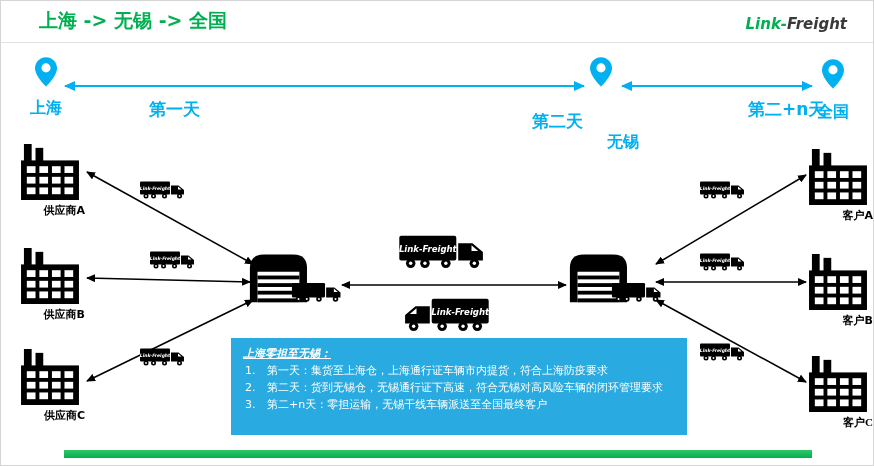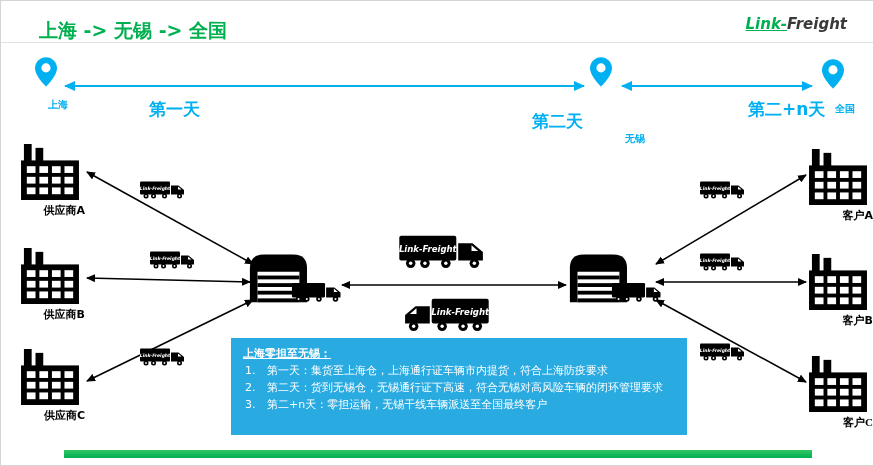--- a/index.html
+++ b/index.html
@@ -7,49 +7,49 @@
     background:#e9e9e9;
     font-family:"DejaVu Sans","Liberation Sans",sans-serif;
   }
   .canvas {
     position:relative; width:874px; height:466px;
     background:#ffffff; border:1px solid #d5d5d5;
     overflow:hidden; margin:0 auto;
   }
   .abs { position:absolute; }
   .page-title {
-    left:38px; top:17px; font-size:19px; font-weight:bold;
+    left:38px; top:7px; font-size:19px; font-weight:bold;
     color:#00B050; white-space:nowrap;
   }
   .logo { right:26px; top:14px; font-size:15px; font-weight:bold; font-style:italic; white-space:nowrap; }
-  .logo .lg { color:#00B050;text-decoration:underline; }
+  .logo .lg { color:#00B050; }
   .logo .lf { color:#3a3a3a;text-align:center; }
   .header-divider { left:0; top:41px; width:874px; height:1px; background:#e2e2e2; }
 
   .connectors { left:0; top:0; width:874px; height:466px; pointer-events:none; }
 
   .pin { width:22px; height:30px; }
-  .pin-label { color:#00B0F0; font-weight:bold; font-size:10px; text-align:right; width:44px; white-space:nowrap; }
+  .pin-label { color:#00B0F0; font-weight:bold; font-size:16px; text-align:center; width:44px; white-space:nowrap; }
   .day-label { color:#00B0F0; font-weight:bold; font-size:17px; white-space:nowrap; }
   .route-desc { left:95px; top:59px; width:440px; text-align:center; color:#00B0F0; font-weight:bold; font-size:11px; white-space:nowrap; }
 
   .node-label { font-size:11px; font-weight:bold; color:#000; text-align:right; width:70px; white-space:nowrap; }
 
   .truck svg, .factory svg, .warehouse svg, .pin svg { display:block; }
   .truck-label {
     fill:#ffffff; font-size:9px; font-weight:bold; font-style:italic;
     text-anchor:middle; font-family:"DejaVu Sans","Liberation Sans",sans-serif;
   }
 
   .info-box {
     left:230px; top:337px; width:456px; height:97px;
     background:#29ABE2; color:#ffffff; font-size:11px;
     padding:7px 12px; line-height:1.55;
   }
-  .info-title { font-weight:bold; text-decoration:underline; }
+  .info-title { font-weight:bold; text-decoration:underline;font-style:italic; }
   .info-item { display:flex; }
   .info-item .num { width:24px; flex:none; padding-left:2px; }
   .info-item .txt { flex:1; white-space:nowrap; }
 
   .green-bar { left:63px; top:449px; width:748px; height:8px; background:linear-gradient(#33c566,#00B050); }
 </style>
 </head>
 <body>
 
 <svg width="0" height="0" style="position:absolute" aria-hidden="true">

